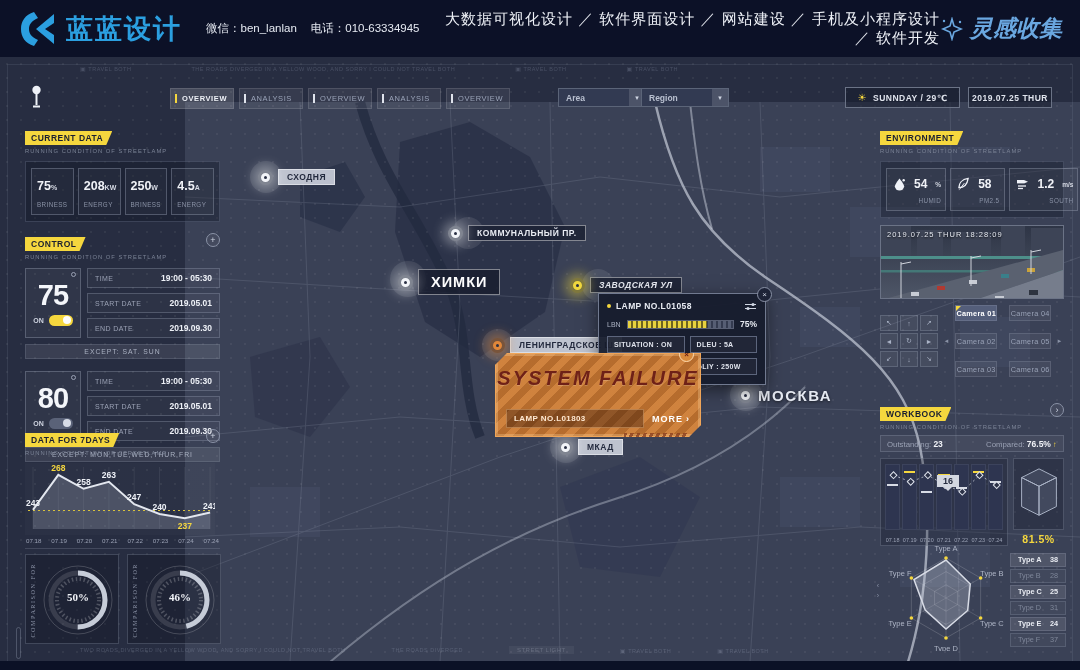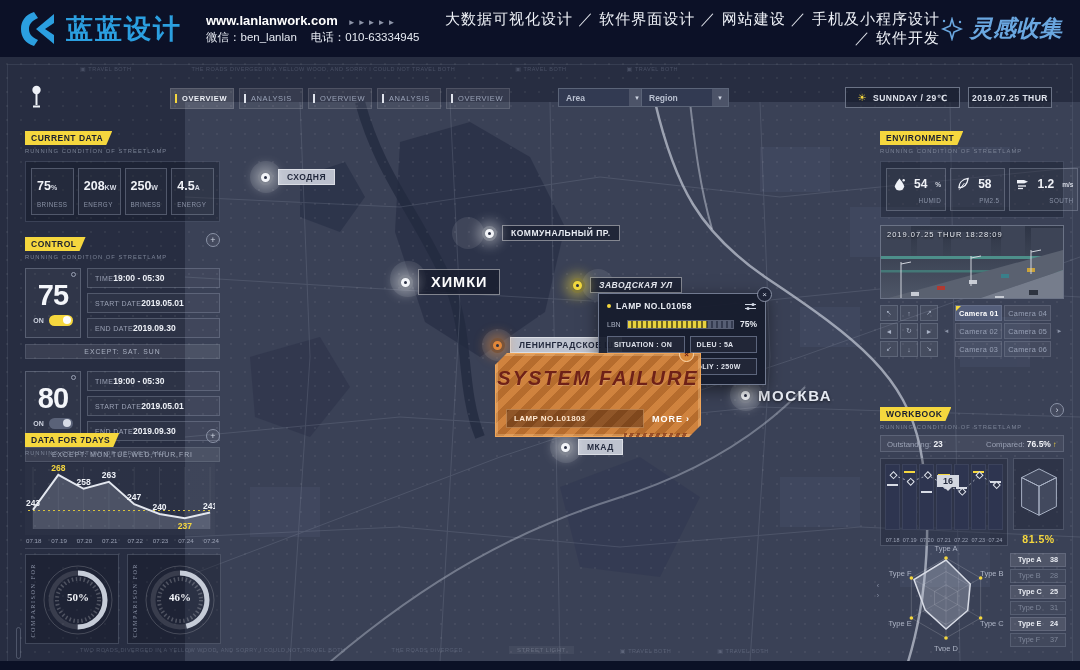--- a/index.html
+++ b/index.html
@@ -81,21 +81,21 @@
   .ctl-big .mini-lamp { position:absolute; top:3px; right:4px; width:5px; height:5px; border:1px solid #9aa1b4; border-radius:50%; }
   .ctl-big .num { font-size:29px; font-weight:bold; color:#f4f6fa; line-height:1; letter-spacing:-1px; }
   .onrow { display:flex; align-items:center; gap:5px; margin-top:5px; }
   .onrow .onl { font-size:7px; font-weight:bold; color:#cfd4e0; }
   .toggle { width:24px; height:11px; border-radius:6px; position:relative; cursor:pointer; }
   .toggle.on { background:#f5d73e; } .toggle.off { background:#5a6278; }
   .toggle i { position:absolute; top:1.5px; width:8px; height:8px; border-radius:50%; background:#fdfdfd; }
   .toggle.on i { right:2px; } .toggle.off i { right:2px; background:#d8dce6; }
   .ctl-rows { flex:1; display:flex; flex-direction:column; gap:5px; }
   .crow { height:20px; border:1px solid rgba(150,158,178,0.35); background:rgba(255,255,255,0.03);
-    display:flex; align-items:center; padding:0 7px; }
+    display:flex; align-items:center; justify-content:space-between; padding:0 7px; }
   .crow .cl { font-size:7px; color:#9aa1b4; letter-spacing:.4px; }
   .crow .cv { font-size:8.5px; font-weight:bold; color:#eef1f7; }
   .except { margin-top:6px; height:15px; background:rgba(255,255,255,0.09); border:1px solid rgba(150,158,178,0.22);
     text-align:center; font-size:6.8px; color:#aab1c2; line-height:14px; letter-spacing:1px; }
 
   #week { left:25px; top:372px; width:195px; }
   #week-svg { margin-top:7px; background:linear-gradient(rgba(255,255,255,0.02),rgba(255,255,255,0.02)); }
   .xlabels { display:flex; justify-content:space-between; margin-top:2px; padding:0 1px; border-bottom:1px solid rgba(150,158,178,0.25); padding-bottom:4px; }
   .xlabels span { font-size:6.2px; color:#9aa1b4; }
 
@@ -163,21 +163,21 @@
 
   #camera { left:880px; top:168px; width:184px; }
   .cam-view { position:relative; height:74px; border:1px solid #6b7386; overflow:hidden; }
   .cam-ts { position:absolute; left:6px; top:4px; z-index:2; font-size:7.5px; color:#e4e8f0; letter-spacing:1px; text-shadow:0 1px 2px rgba(0,0,0,0.8); }
   .cam-controls { margin-top:6px; display:flex; gap:4px; align-items:center; }
   .dpad { display:grid; grid-template-columns:repeat(3,18px); grid-template-rows:repeat(3,16px); gap:2px; }
   .dbtn { background:rgba(255,255,255,0.06); border:1px solid rgba(150,158,178,0.3); color:#aab3c6;
     font-size:7px; display:flex; align-items:center; justify-content:center; cursor:pointer; }
   .cam-arrow { width:9px; height:52px; display:flex; align-items:center; justify-content:center;
     font-size:6px; color:#8a92a6; cursor:pointer; }
-  .cam-list { flex:1; display:grid; grid-template-rows:repeat(3,16px); grid-auto-flow:column; gap:2px; }
+  .cam-list { flex:1; display:grid; grid-template-rows:repeat(3,16px); grid-auto-flow:column; gap:12px; }
   .cbtn { background:rgba(255,255,255,0.05); border:1px solid rgba(150,158,178,0.25); color:#98a1b6;
     font-size:7.3px; display:flex; align-items:center; justify-content:center; cursor:pointer; position:relative; letter-spacing:.3px; }
   .cbtn.active { background:#545e7a; color:#fff; font-weight:bold; }
   .cbtn.active::before { content:""; position:absolute; left:0; top:0; border-style:solid; border-width:5px 5px 0 0; border-color:#f5d73e transparent transparent transparent; }
 
   #workbook { left:880px; top:346px; width:184px; }
   .wb-stats { margin-top:5px; height:17px; border:1px solid rgba(150,158,178,0.3); background:rgba(255,255,255,0.05);
     display:flex; align-items:center; justify-content:space-between; padding:0 6px; font-size:7.8px; color:#9aa1b4; }
   .wb-stats b { color:#f0f2f7; font-size:8.5px; } .wb-stats .up { color:#f5d73e; font-weight:bold; }
   .wb-body { margin-top:6px; display:flex; gap:5px; }
@@ -209,21 +209,20 @@
 
   <header id="banner">
     <div class="logo-wrap">
       <svg width="40" height="40" viewBox="0 0 40 40">
         <path d="M16 3 C7 6 3 12 3 20 C3 28 7 34 16 37 L20 31 C13 28 11 24 11 20 C11 16 13 12 20 9 Z" fill="#2b9fe0"></path>
         <path d="M36 5 L18 20 L36 35 L36 26 L27 20 L36 14 Z" fill="#2b9fe0"></path>
       </svg>
       <span class="logo-text">蓝蓝设计</span>
     </div>
     <div class="contact">
-      <div class="r1"><span>www.lanlanwork.com</span><span class="arr">►►►►►</span></div>
       <div class="r2"><span>微信：ben_lanlan</span><span>电话：010-63334945</span></div>
     </div>
     <div class="services">大数据可视化设计 ／ 软件界面设计 ／ 网站建设 ／ 手机及小程序设计 ／ 软件开发</div>
     <div class="collect">
       <svg width="24" height="24" viewBox="0 0 24 24">
         <path d="M12 2 L14 9 L21 12 L14 15 L12 22 L10 15 L3 12 L10 9 Z" fill="none" stroke="#6aa7e0" stroke-width="1.6"></path>
         <circle cx="4" cy="4" r="1.2" fill="#6aa7e0"></circle>
           <circle cx="20" cy="5" r="1.2" fill="#6aa7e0"></circle>
       </svg>
       <span>灵感收集</span>
@@ -478,21 +477,21 @@
           <circle class="arc" cx="38" cy="38" r="27" fill="none" stroke="#c6ccd8" stroke-width="5" transform="rotate(-90 38 38)" stroke-dasharray="78.03716151517047 169.64600329384882"></circle>
         </svg>
         <div class="gval">46%</div>
       </div>
     </div>
 
     <div class="pin-group" style="left:258px;top:112px;">
       <span class="pin"></span>
       <span class="map-label">СХОДНЯ</span>
     </div>
-    <div class="pin-group" style="left:482px;top:168px;">
+    <div class="pin-group" style="left:448px;top:168px;">
       <span class="pin"></span>
       <span class="map-label dark">КОММУНАЛЬНЫЙ ПР.</span>
     </div>
     <div class="pin-group" style="left:398px;top:212px;">
       <span class="pin"></span>
       <span class="map-label big">ХИМКИ</span>
     </div>
     <div class="pin-group" style="left:570px;top:220px;font-style:italic;">
       <span class="pin yellow"></span>
       <span class="map-label dark">ЗАВОДСКАЯ УЛ</span>

